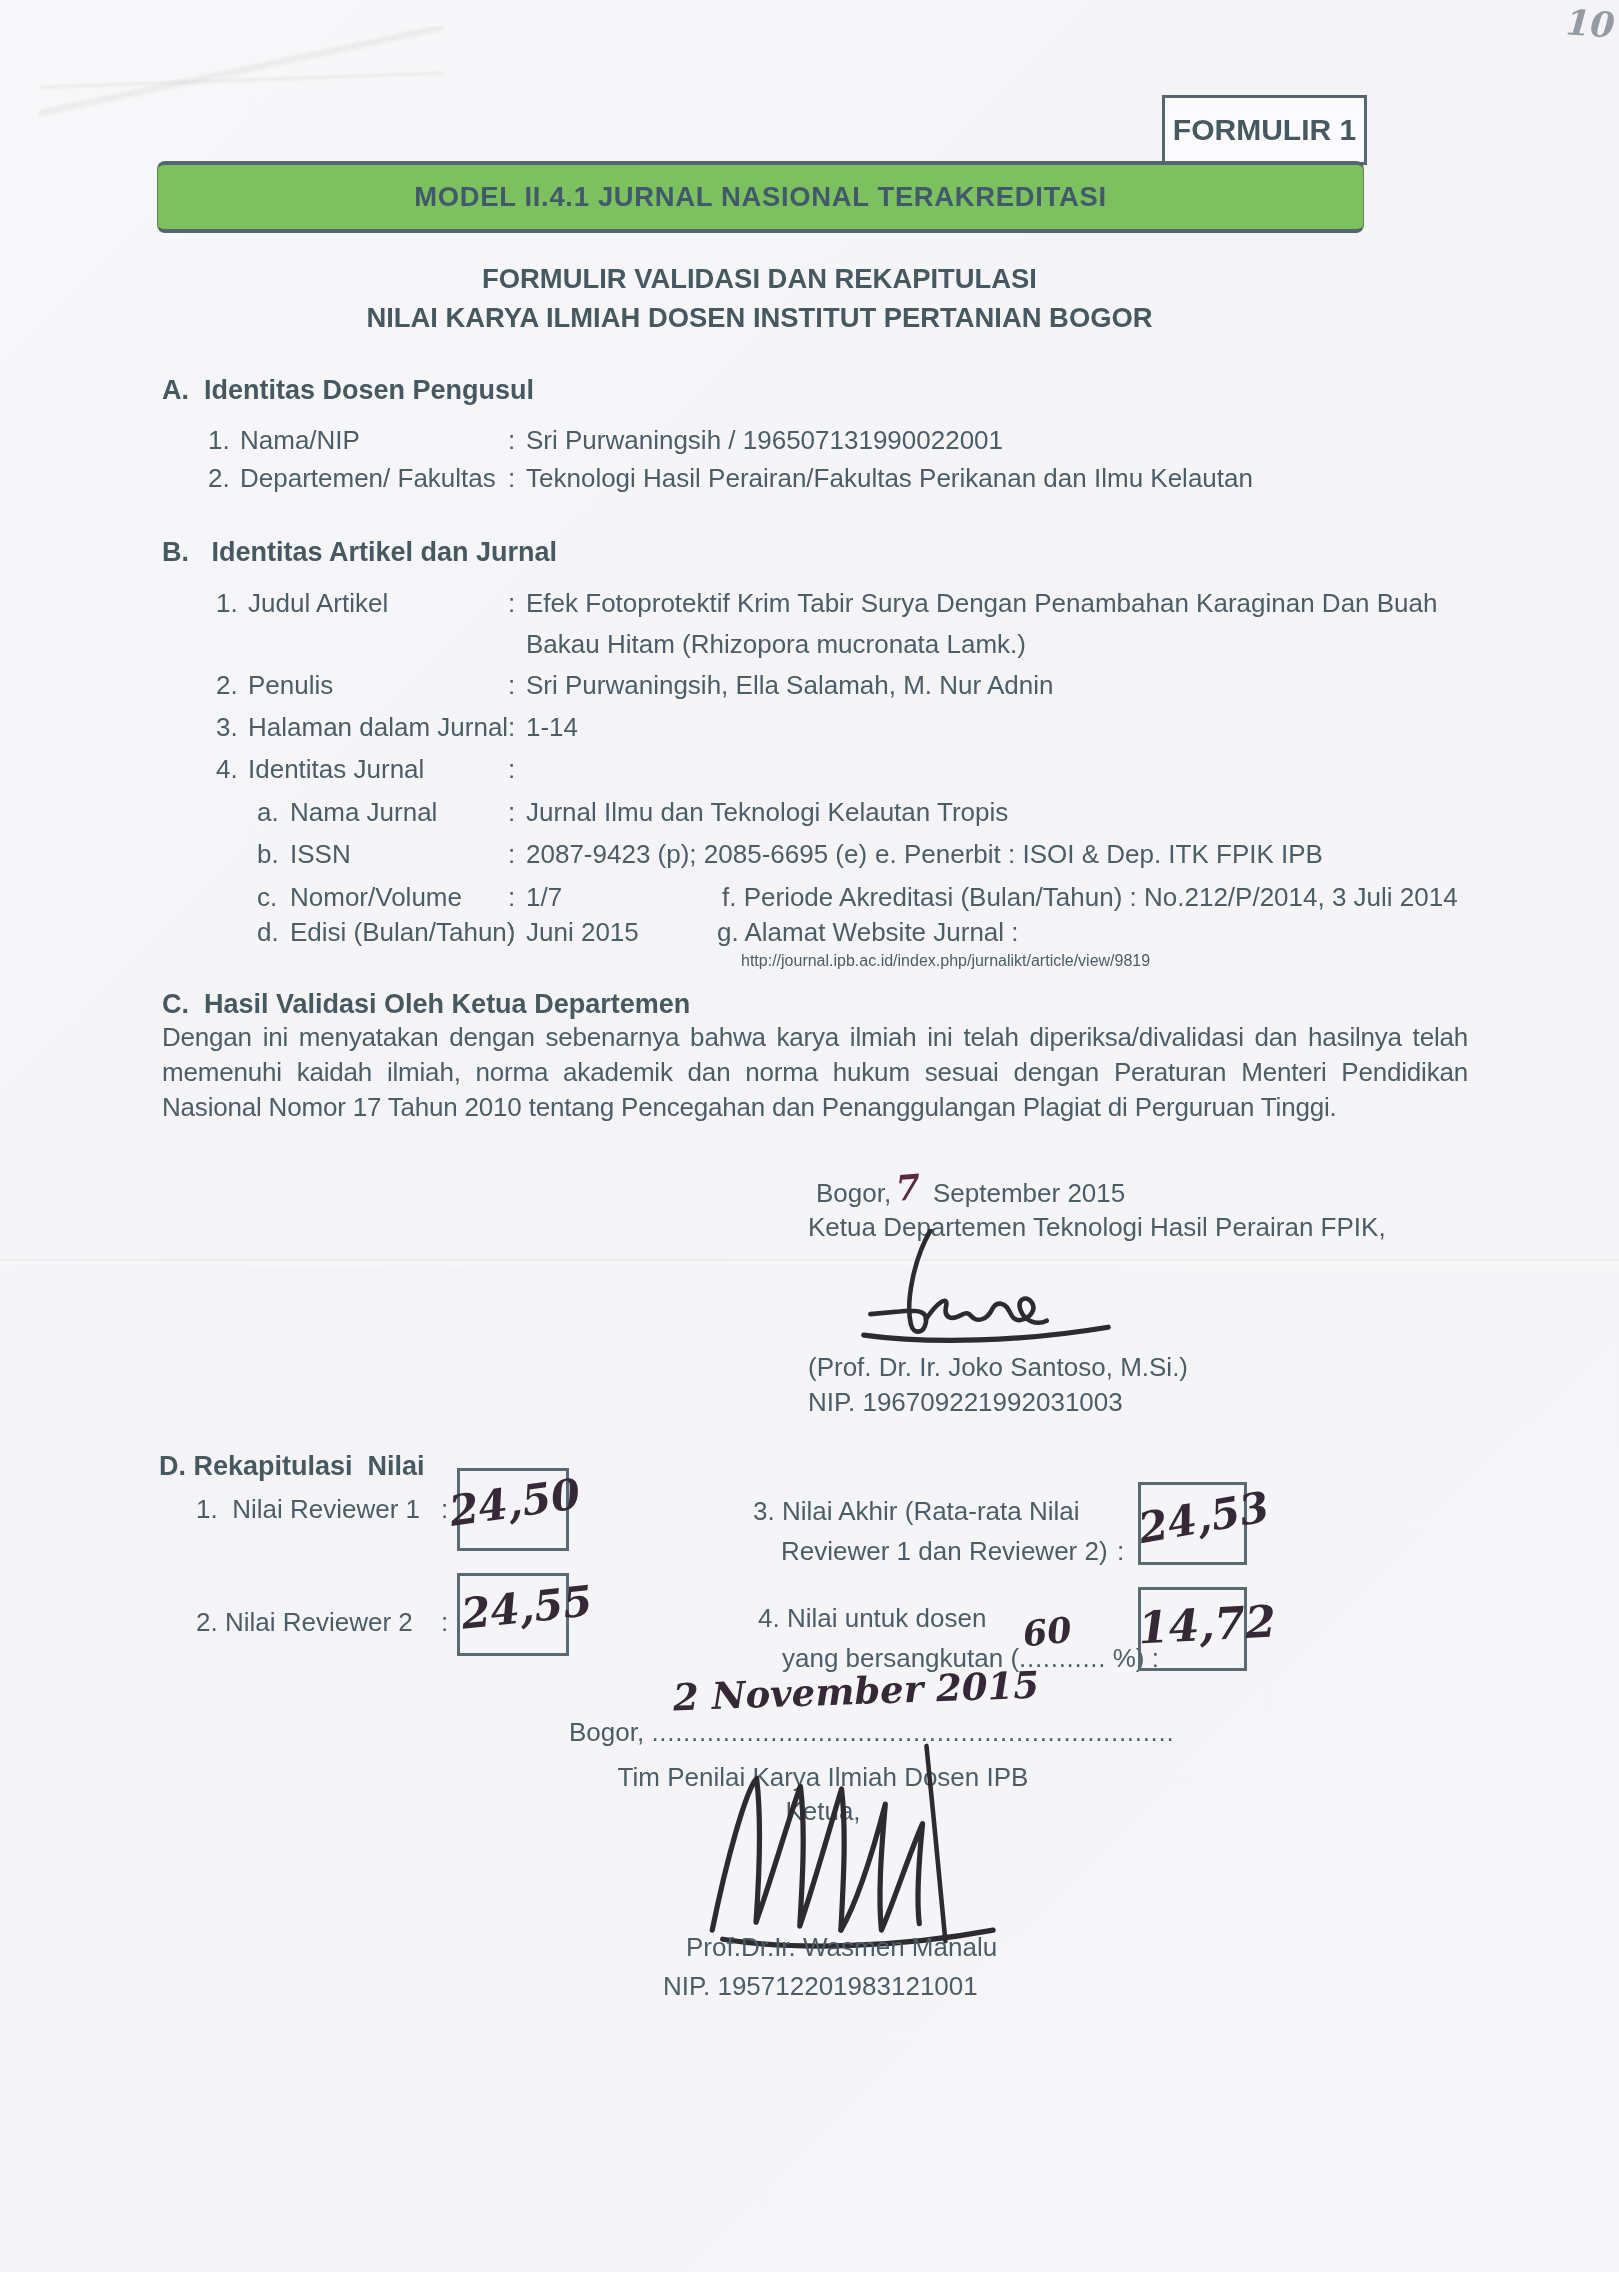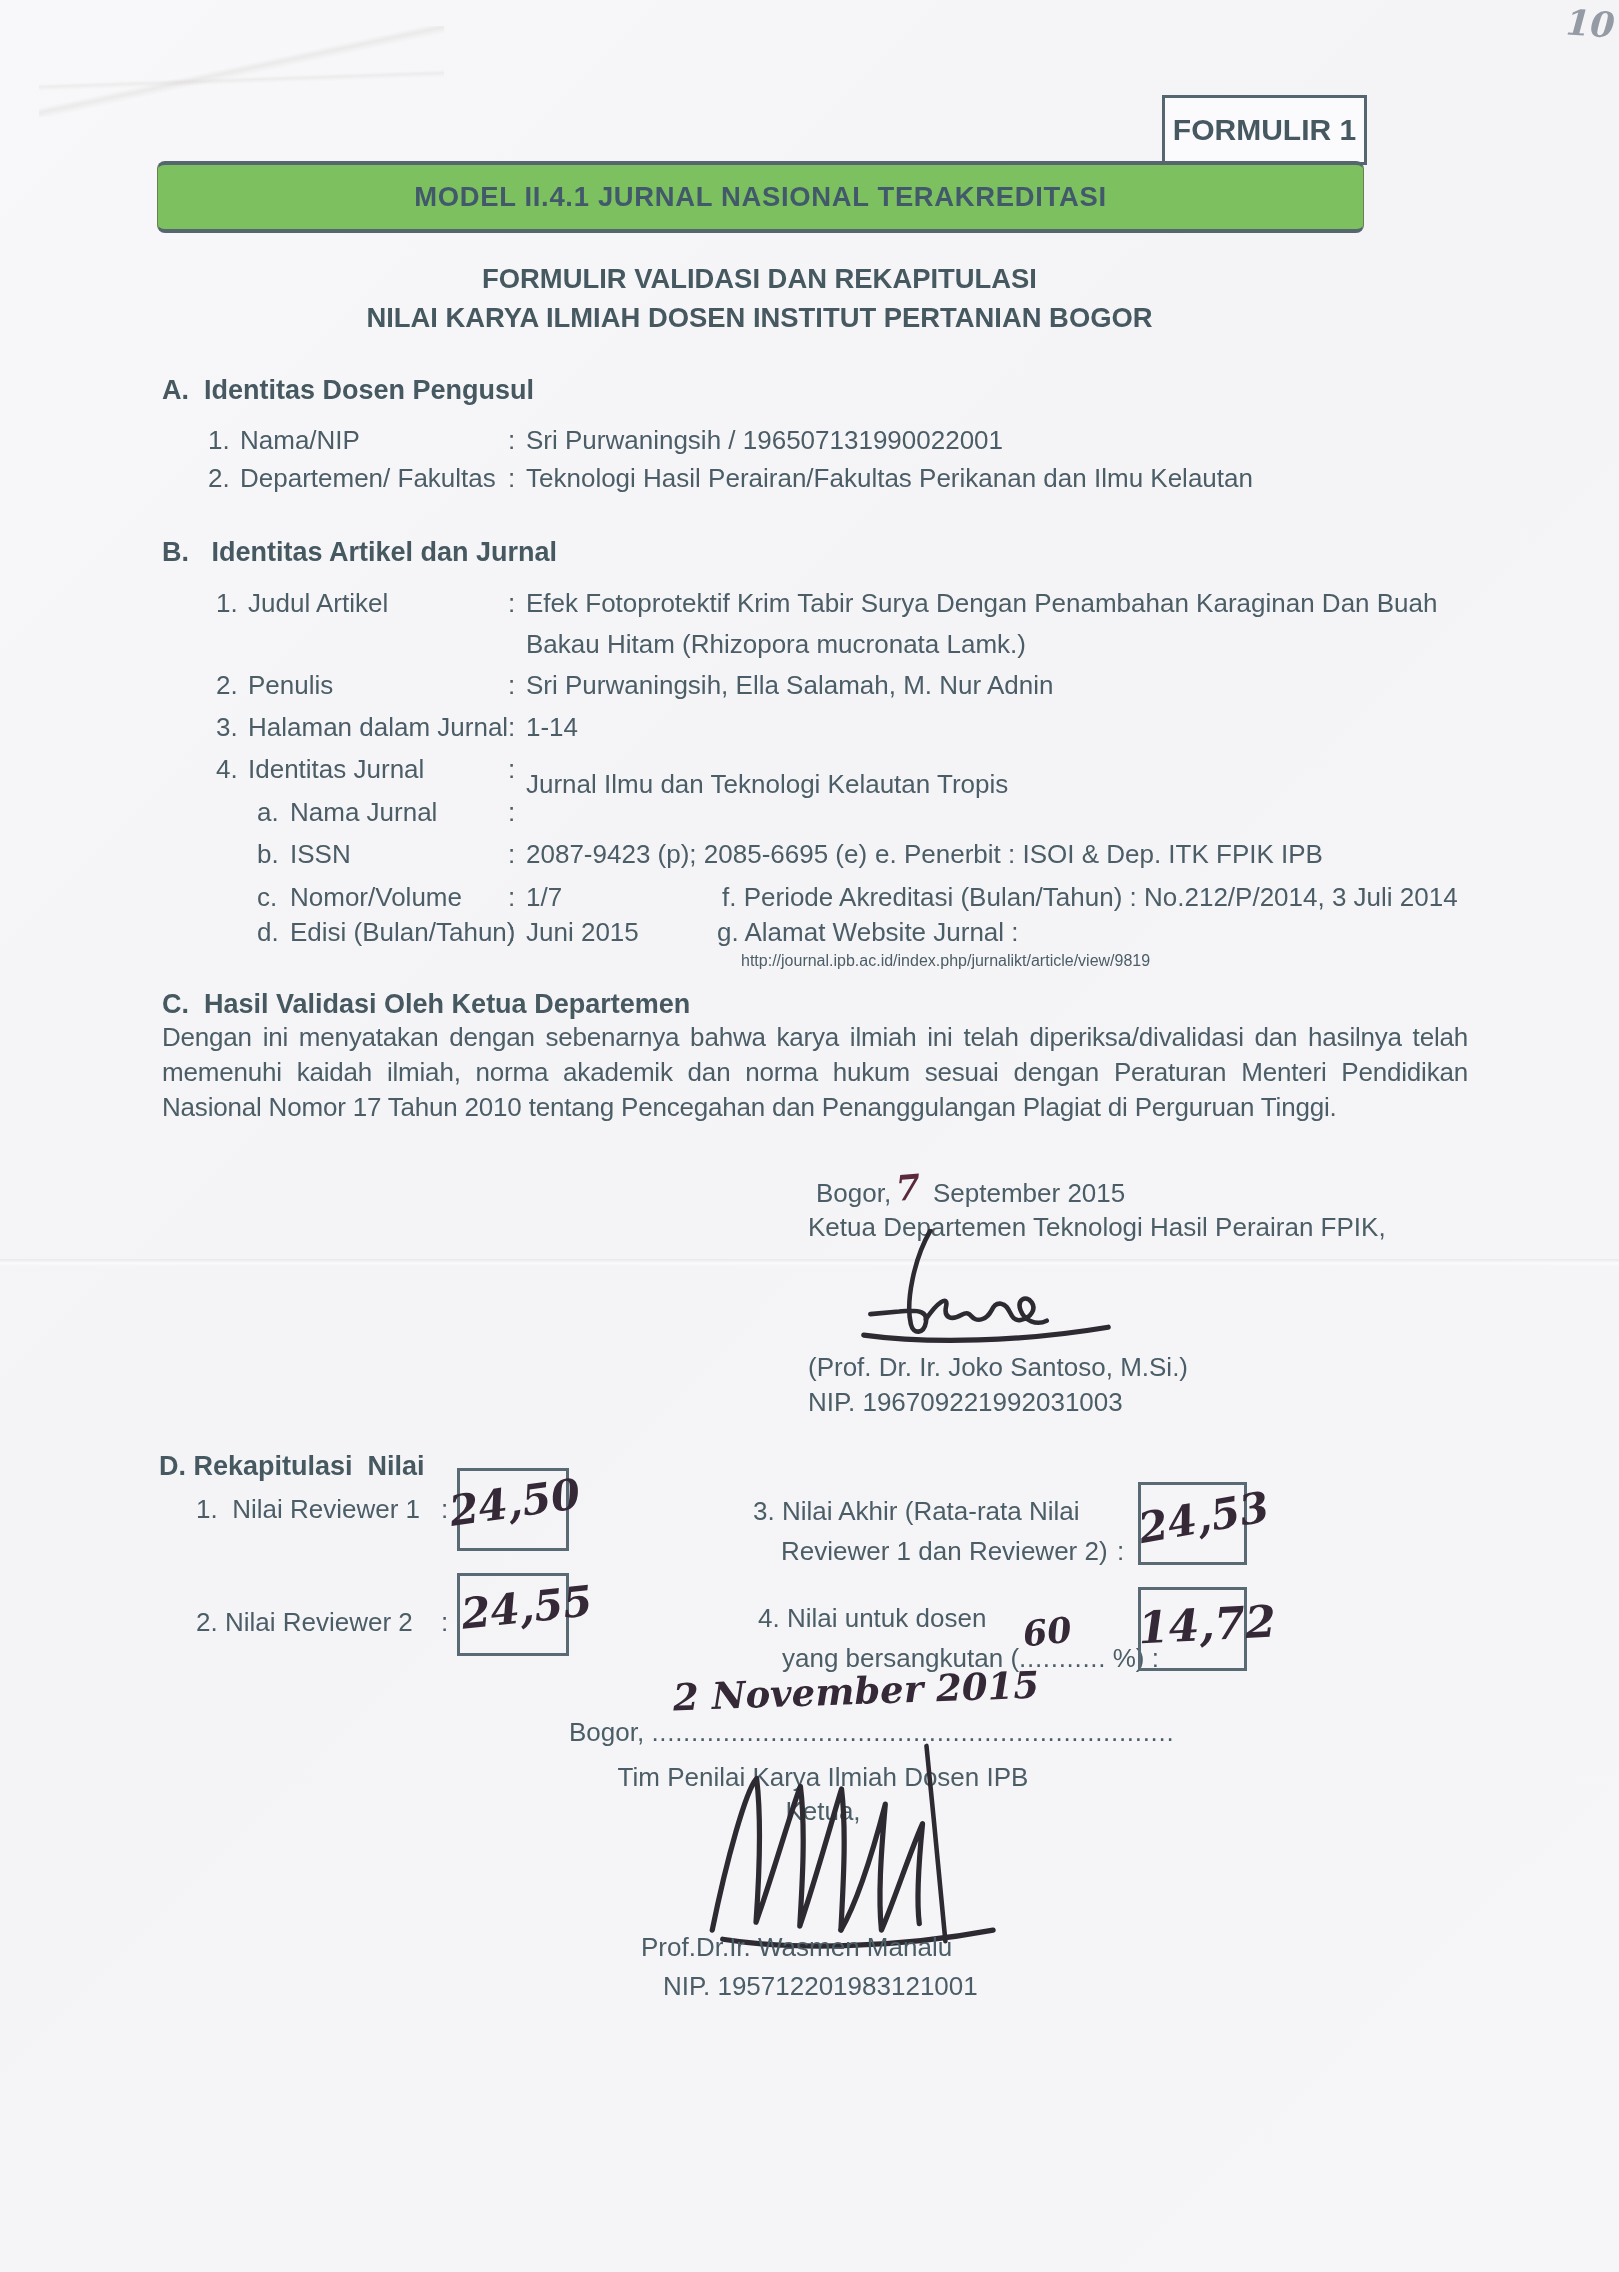--- a/index.html
+++ b/index.html
@@ -118,21 +118,21 @@
   <div>
     <span class="t" style="left:216px;top:755px;">4.</span>
     <span class="t" style="left:248px;top:755px;">Identitas Jurnal</span>
     <span class="t" style="left:508px;top:755px;">:</span>
   </div>
 
   <div>
     <span class="t" style="left:257px;top:798px;">a.</span>
     <span class="t" style="left:290px;top:798px;">Nama Jurnal</span>
     <span class="t" style="left:508px;top:798px;">:</span>
-    <span class="t" style="left:526px;top:770px;text-align:center;">Jurnal Ilmu dan Teknologi Kelautan Tropis</span>
+    <span class="t" style="left:526px;top:798px;text-align:center;">Jurnal Ilmu dan Teknologi Kelautan Tropis</span>
   </div>
   <div>
     <span class="t" style="left:257px;top:840px;">b.</span>
     <span class="t" style="left:290px;top:840px;">ISSN</span>
     <span class="t" style="left:508px;top:840px;">:</span>
     <span class="t" style="left:526px;top:840px;">2087-9423 (p); 2085-6695 (e)</span>
     <span class="t" style="left:875px;top:840px;">e. Penerbit : ISOI &amp; Dep. ITK FPIK IPB</span>
   </div>
   <div>
     <span class="t" style="left:257px;top:883px;">c.</span>
@@ -199,17 +199,17 @@
   <div class="t center" style="left:157px;top:1763px;width:1332px;">Tim Penilai Karya Ilmiah Dosen IPB</div>
   <div class="t center" style="left:157px;top:1797px;width:1332px;">Ketua,</div>
 
   <svg class="sig" style="left:686px;top:1742px;" width="366" height="209" viewBox="0 0 560 320">
     <path d="M40,288 C62,180 92,72 108,56 C115,115 112,205 107,276 C134,200 162,100 175,68 C183,132 178,215 174,282 C200,205 226,110 238,72 C246,140 240,225 237,288" stroke-width="8"></path>
     <path d="M237,288 C262,245 288,160 305,95 C298,175 294,238 299,288 C316,250 342,170 362,125 C356,185 352,238 357,278" stroke-width="8"></path>
     <path d="M368,6 C378,105 388,210 397,305" stroke-width="7"></path>
     <path d="M56,302 C170,320 330,314 470,288" stroke-width="8"></path>
   </svg>
 
-  <div class="t" style="left:641px;top:1933px;">Prof.Dr.Ir. Wasmen Manalu</div>
+  <div class="t" style="left:686px;top:1933px;">Prof.Dr.Ir. Wasmen Manalu</div>
   <div class="t" style="left:663px;top:1972px;">NIP. 195712201983121001</div>
 
 </div>
 
 
 </body></html>

